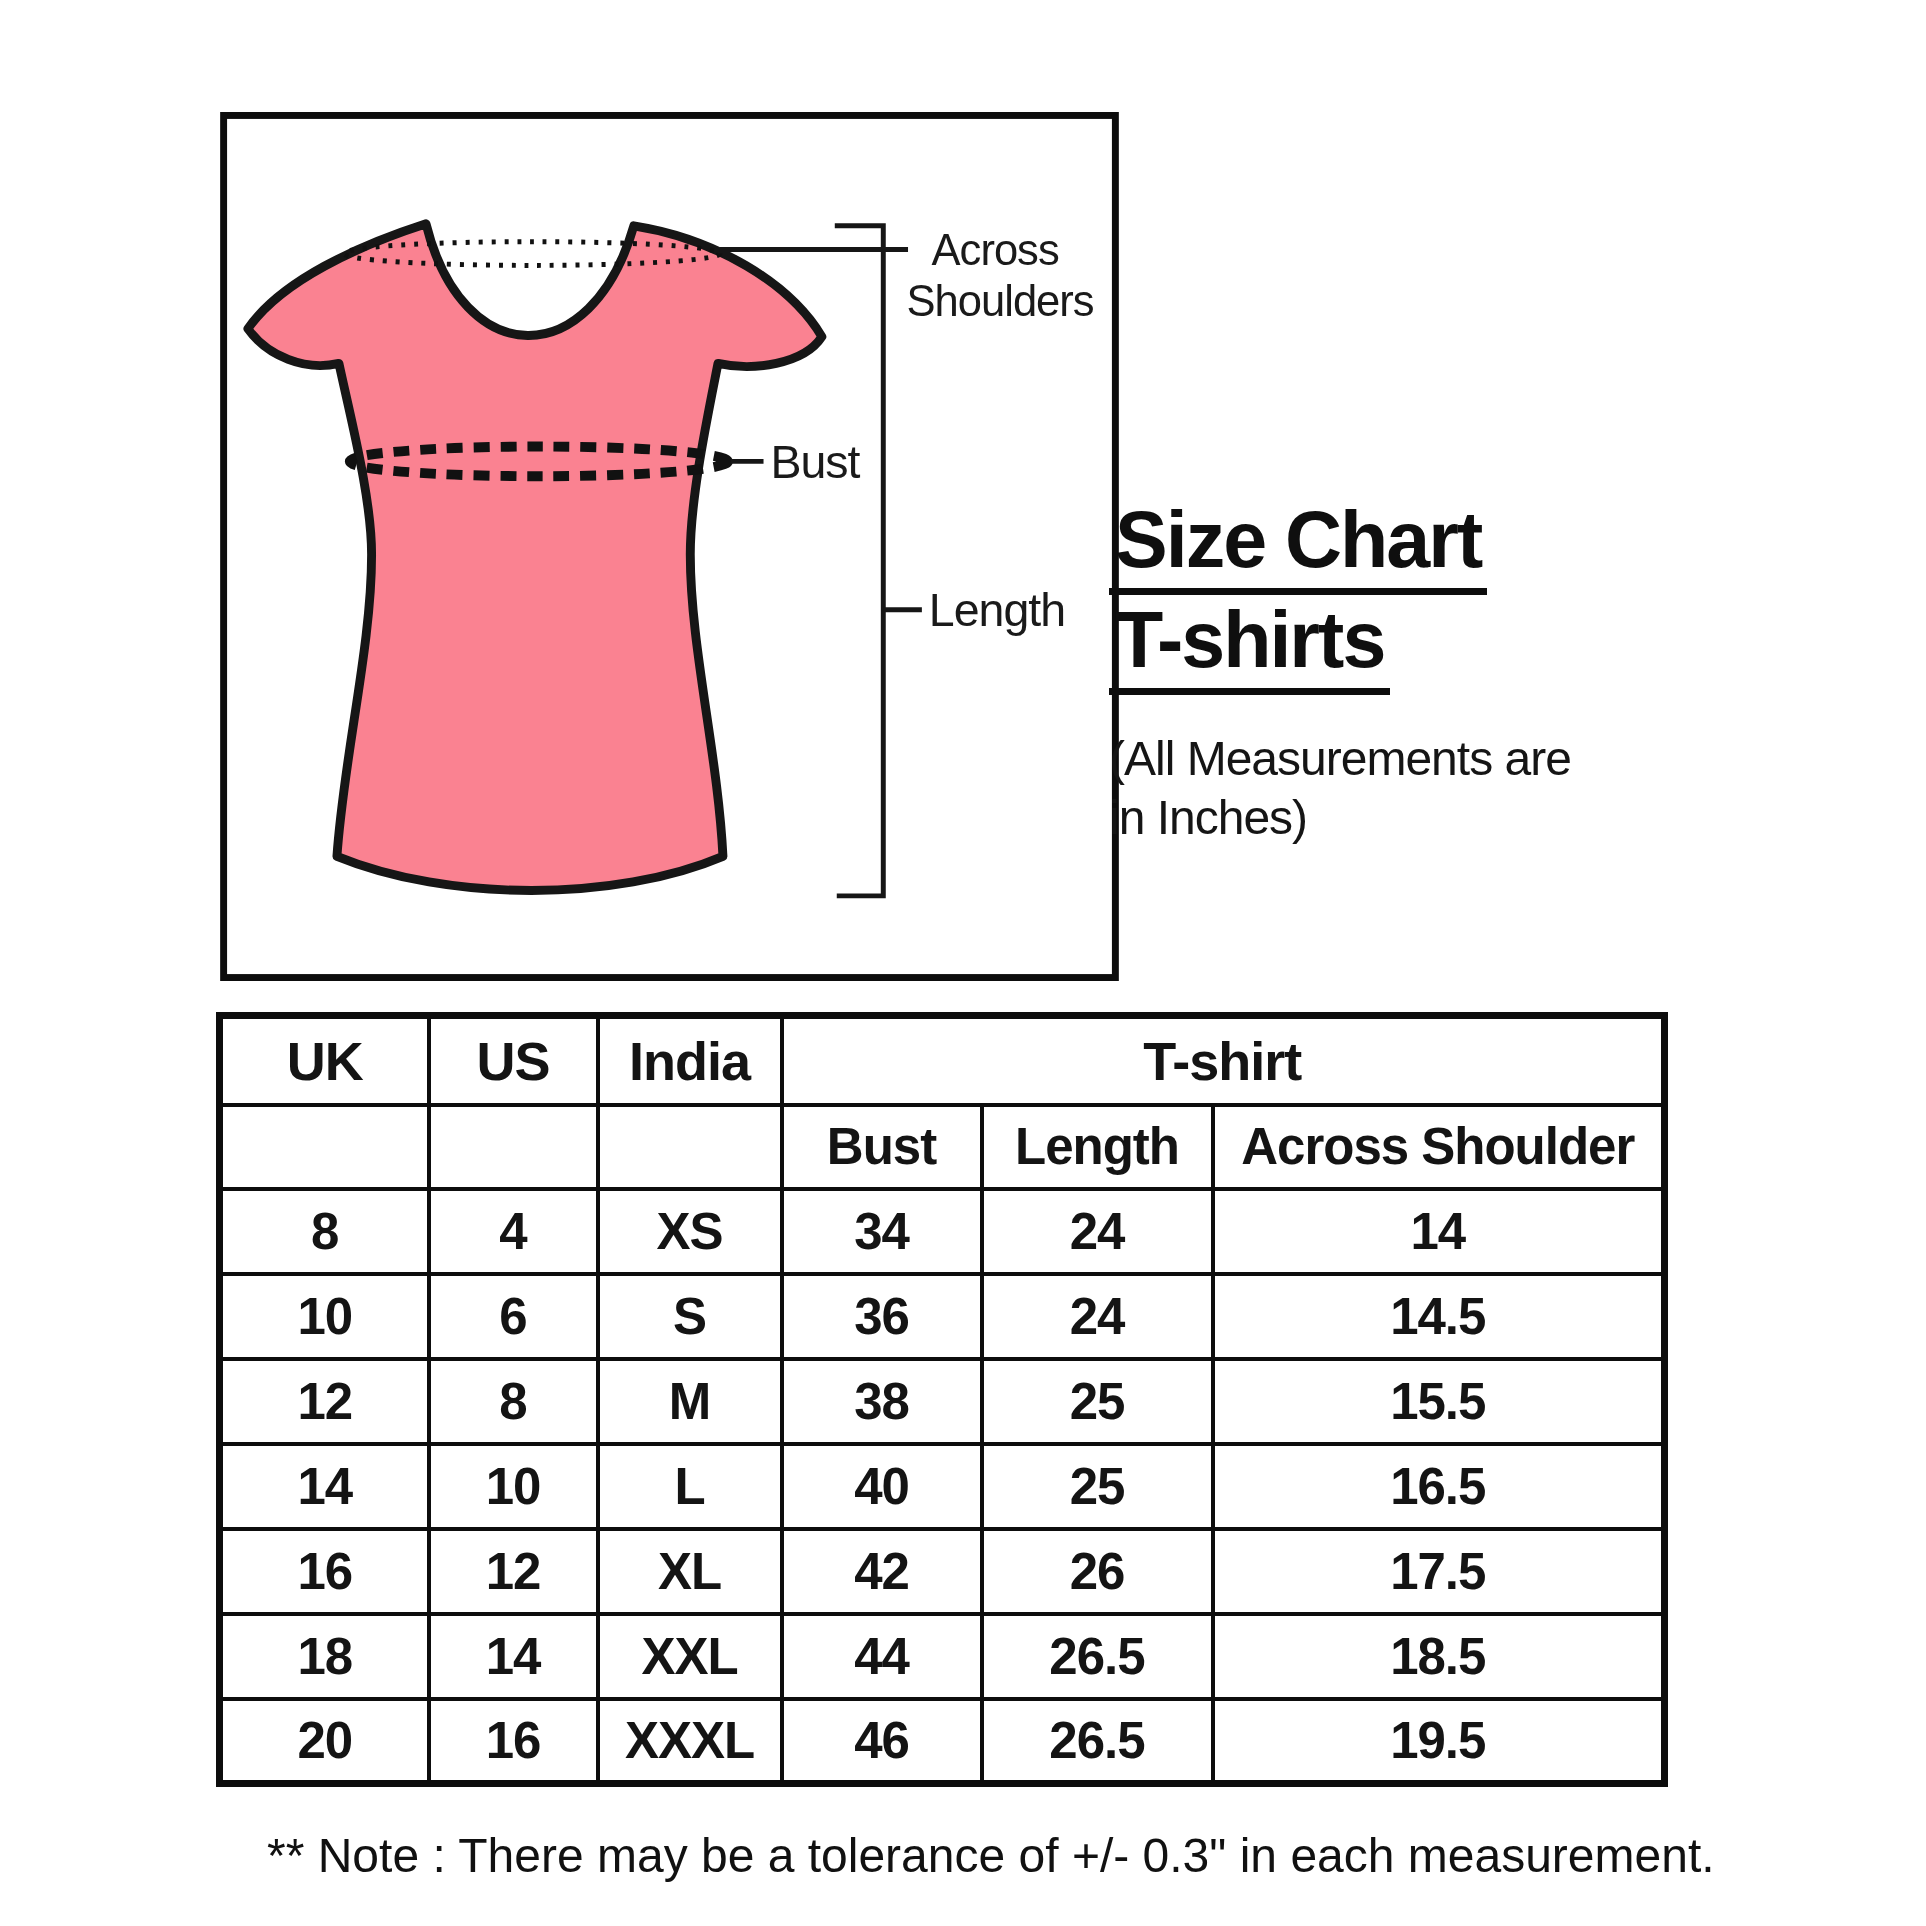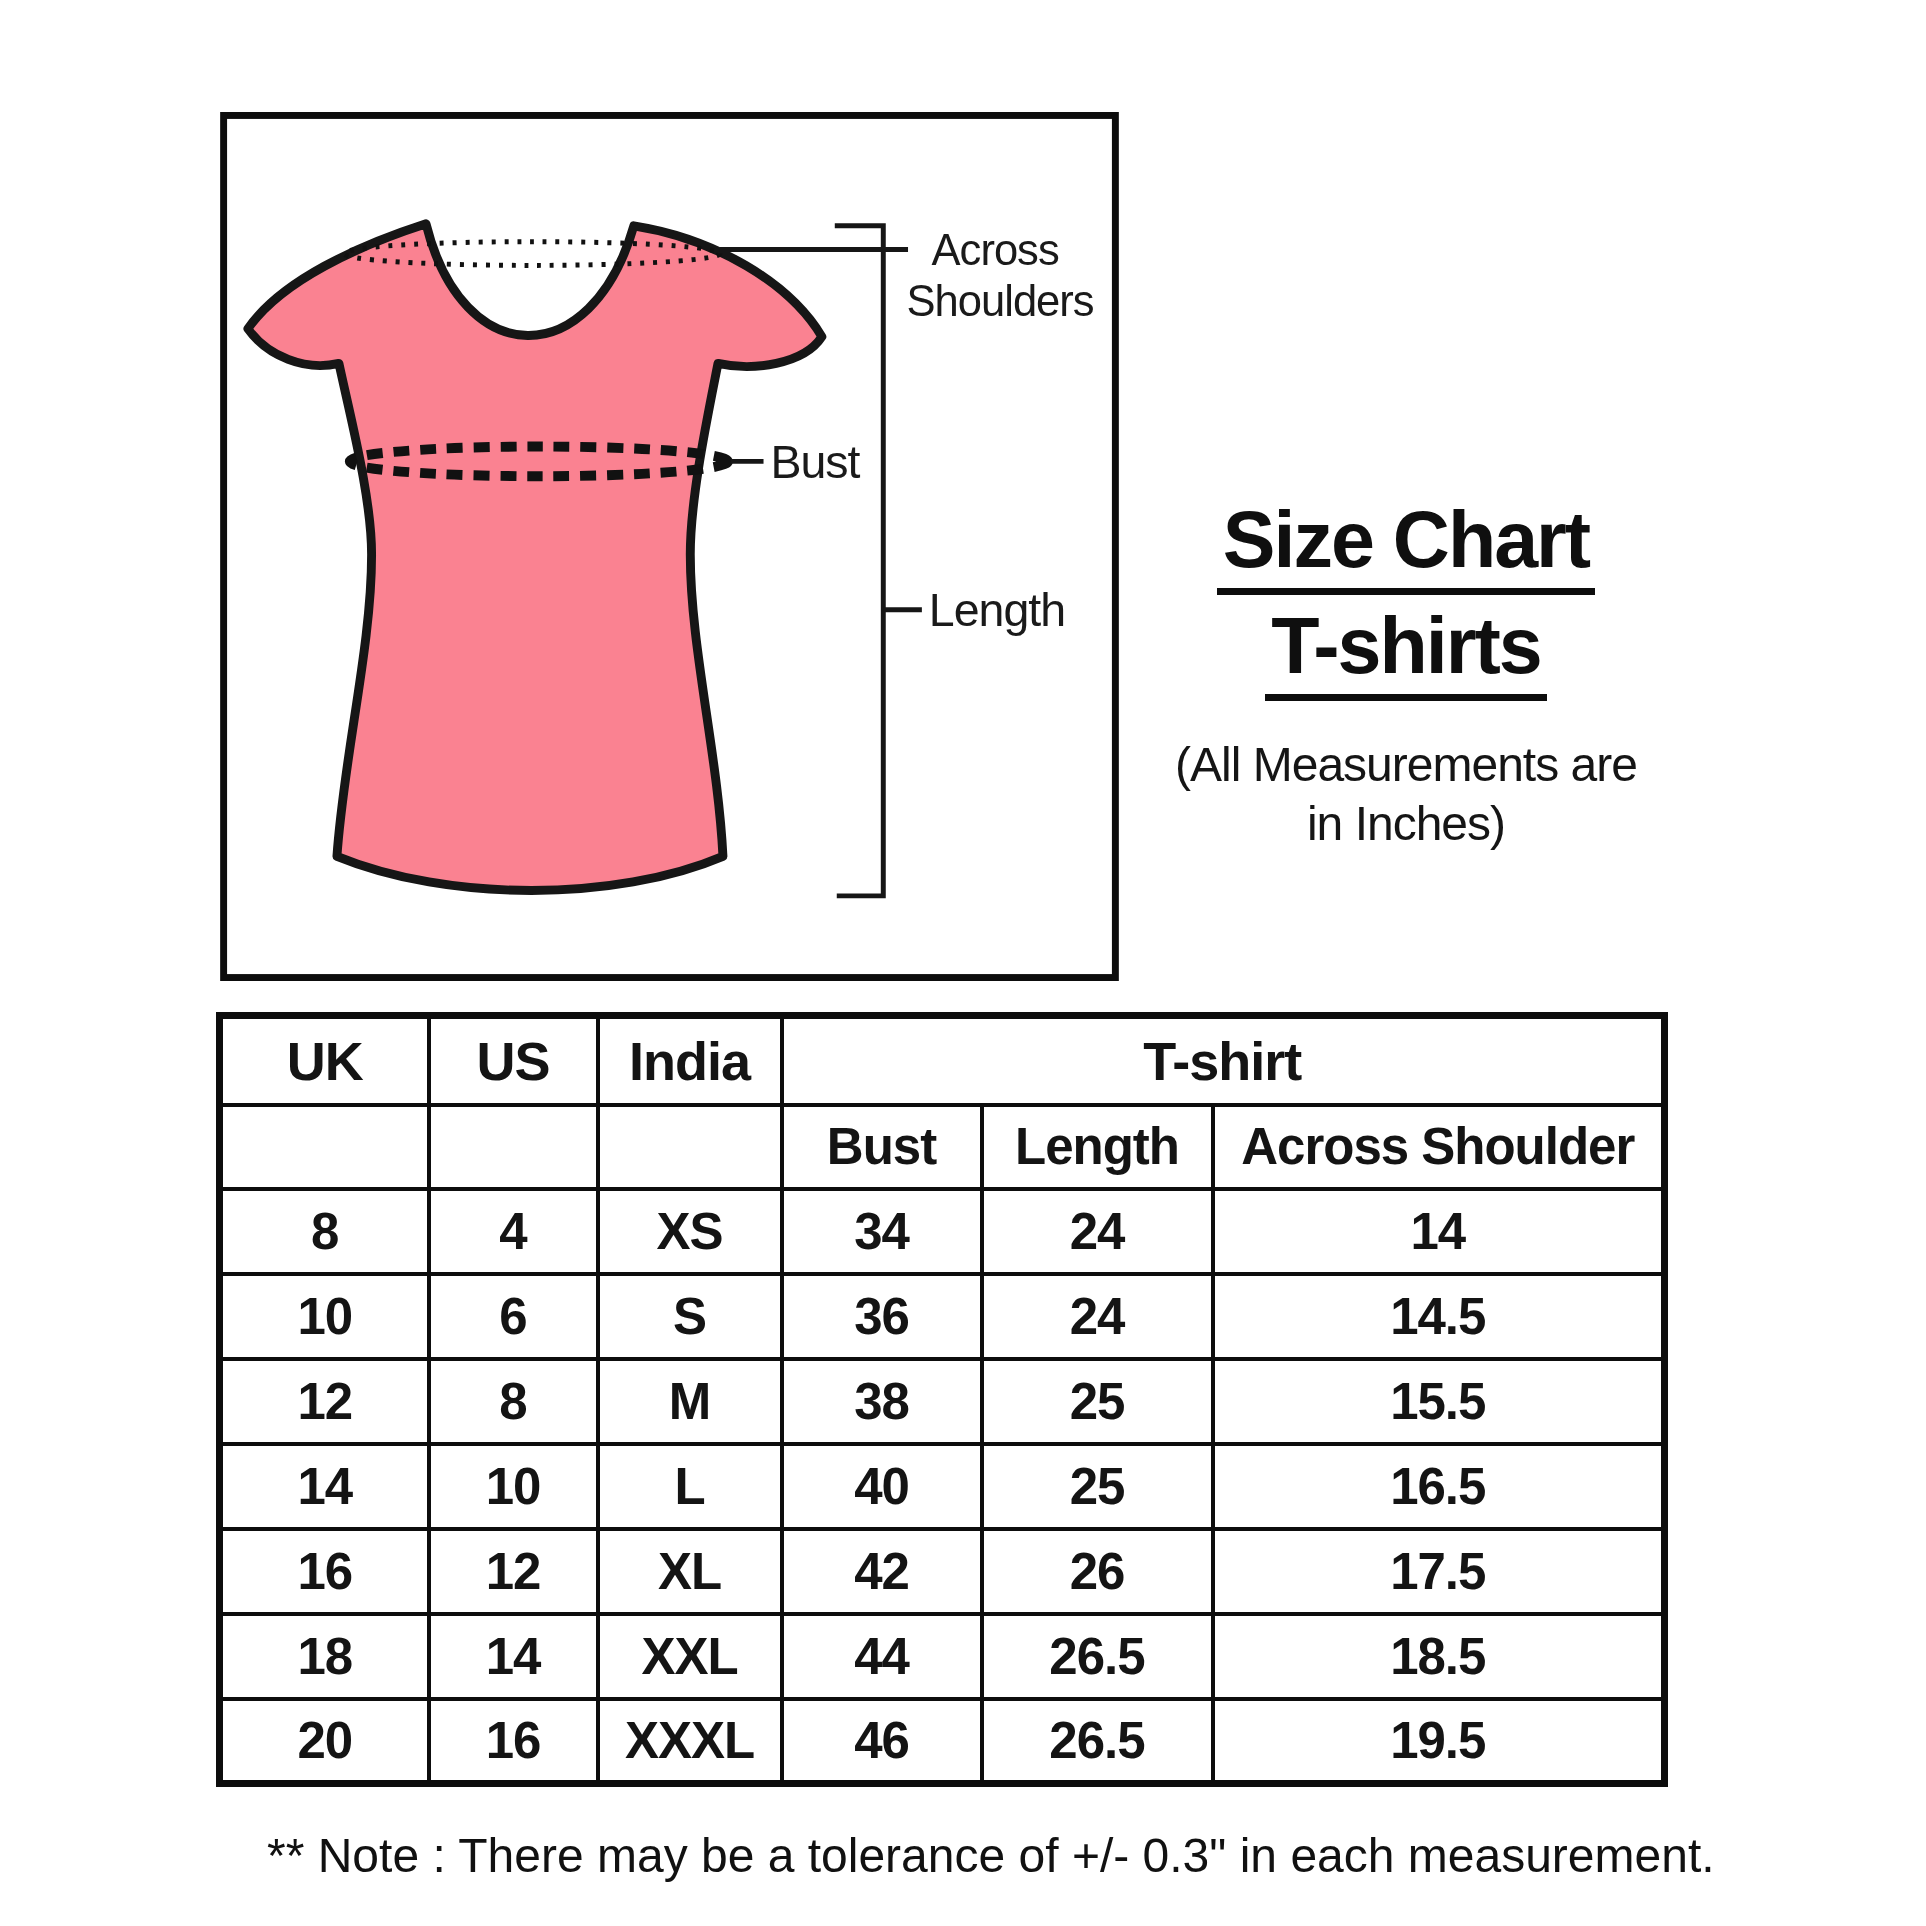--- a/index.html
+++ b/index.html
@@ -16,27 +16,27 @@
   
   svg.diagram { position: absolute; left: 220px; top: 112px; width: 899px; height: 869px; }
   .frame { fill: #ffffff; stroke: #0d0d0d; stroke-width: 7; }
   .shirt { stroke: #161616; stroke-width: 9; stroke-linejoin: round; }
   .measure-dots { fill: none; stroke: #111111; }
   .mline { fill: none; stroke: #161616; stroke-width: 5; }
   .dlabel { fill: #1a1a1a; font-family: "Liberation Sans", sans-serif; font-size: 44px; letter-spacing: -1px; }
   .dlabel-lg { font-size: 47px; }
 
   
-  .title-block { position: absolute; left: 1109px; top: 500px; width: 594px; text-align: center; }
+  .title-block { position: absolute; left: 1109px; top: 500px; width: 594px; }
   .title-line { line-height: 1; }
   .title-line span {
     display: inline-block; font-size: 79px; font-weight: bold; letter-spacing: -2px;
     border-bottom: 7px solid #0d0d0d; padding: 0 6px 9px 6px; color: #0f0f0f;
   }
-  .title-line + .title-line { margin-top: 11px; }
+  .title-line + .title-line { margin-top: 5px; }
   .subtitle { margin-top: 34px; font-size: 48px; line-height: 59px; color: #151515; letter-spacing: -1px; }
 
   
   table.size-table {
     position: absolute; left: 216px; top: 1012px; width: 1445px;
     border-collapse: collapse; table-layout: fixed;
     border: 7px solid #0d0d0d;
     font-weight: bold; letter-spacing: -1px; color: #141414;
   }
   .size-table th, .size-table td {

